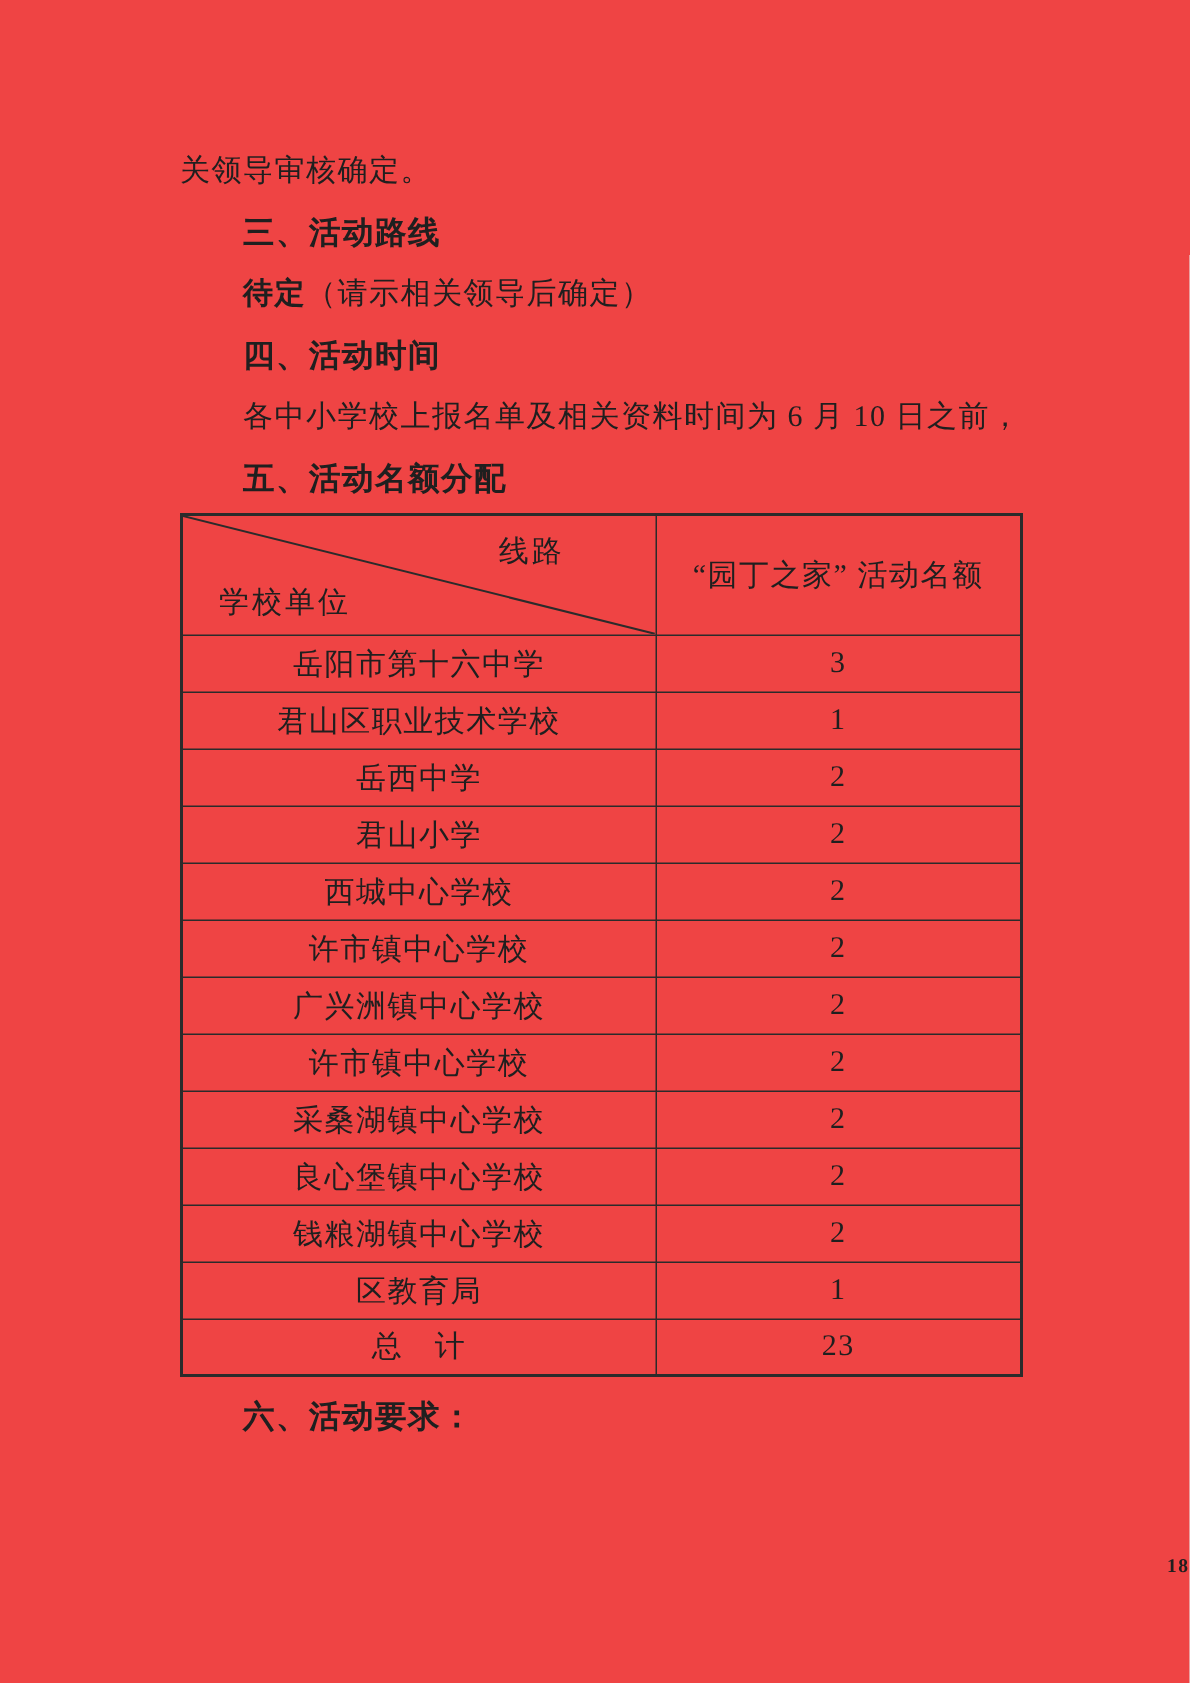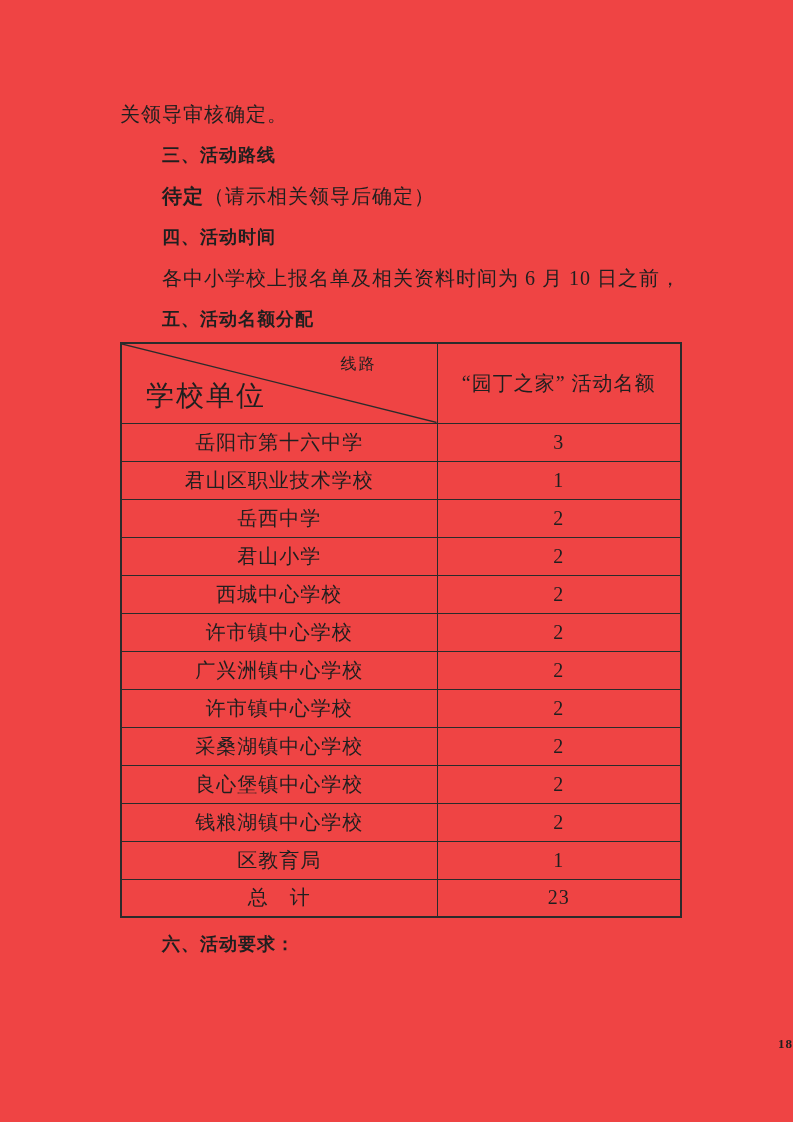--- a/index.html
+++ b/index.html
@@ -24,21 +24,21 @@
   .body-line {
     font-size: 20px;
     line-height: 41px;
     letter-spacing: 1px;
     white-space: nowrap;
   }
   .indent { padding-left: 42px; }
   .heading {
     font-family: "Liberation Sans", "DejaVu Sans", sans-serif;
     font-weight: bold;
-    font-size: 18px;
+    font-size: 21px;
     line-height: 41px;
     letter-spacing: 1px;
     padding-left: 42px;
     white-space: nowrap;
   }
   .lead-bold {
     font-family: "Liberation Sans", "DejaVu Sans", sans-serif;
     font-weight: bold;
   }
   table.quota {
@@ -60,28 +60,28 @@
   th.corner-cell {
     position: relative;
     height: 80px;
     overflow: hidden;
   }
   .corner-svg { position: absolute; left: 0; top: 0; width: 100%; height: 100%; display: block; }
   .corner-label-tr {
     position: absolute;
     right: 60px;
     top: 10px;
-    font-size: 16px;
+    font-size: 20px;
     letter-spacing: 2px;
   }
   .corner-label-bl {
     position: absolute;
     left: 24px;
     bottom: 8px;
-    font-size: 28px;
+    font-size: 20px;
     letter-spacing: 2px;
   }
   tbody td { height: 38px; }
   .req-heading { margin-top: 6px; }
   .page-number {
     position: absolute;
     left: 0;
     right: 0;
     top: 1036px;
     text-align: right;

